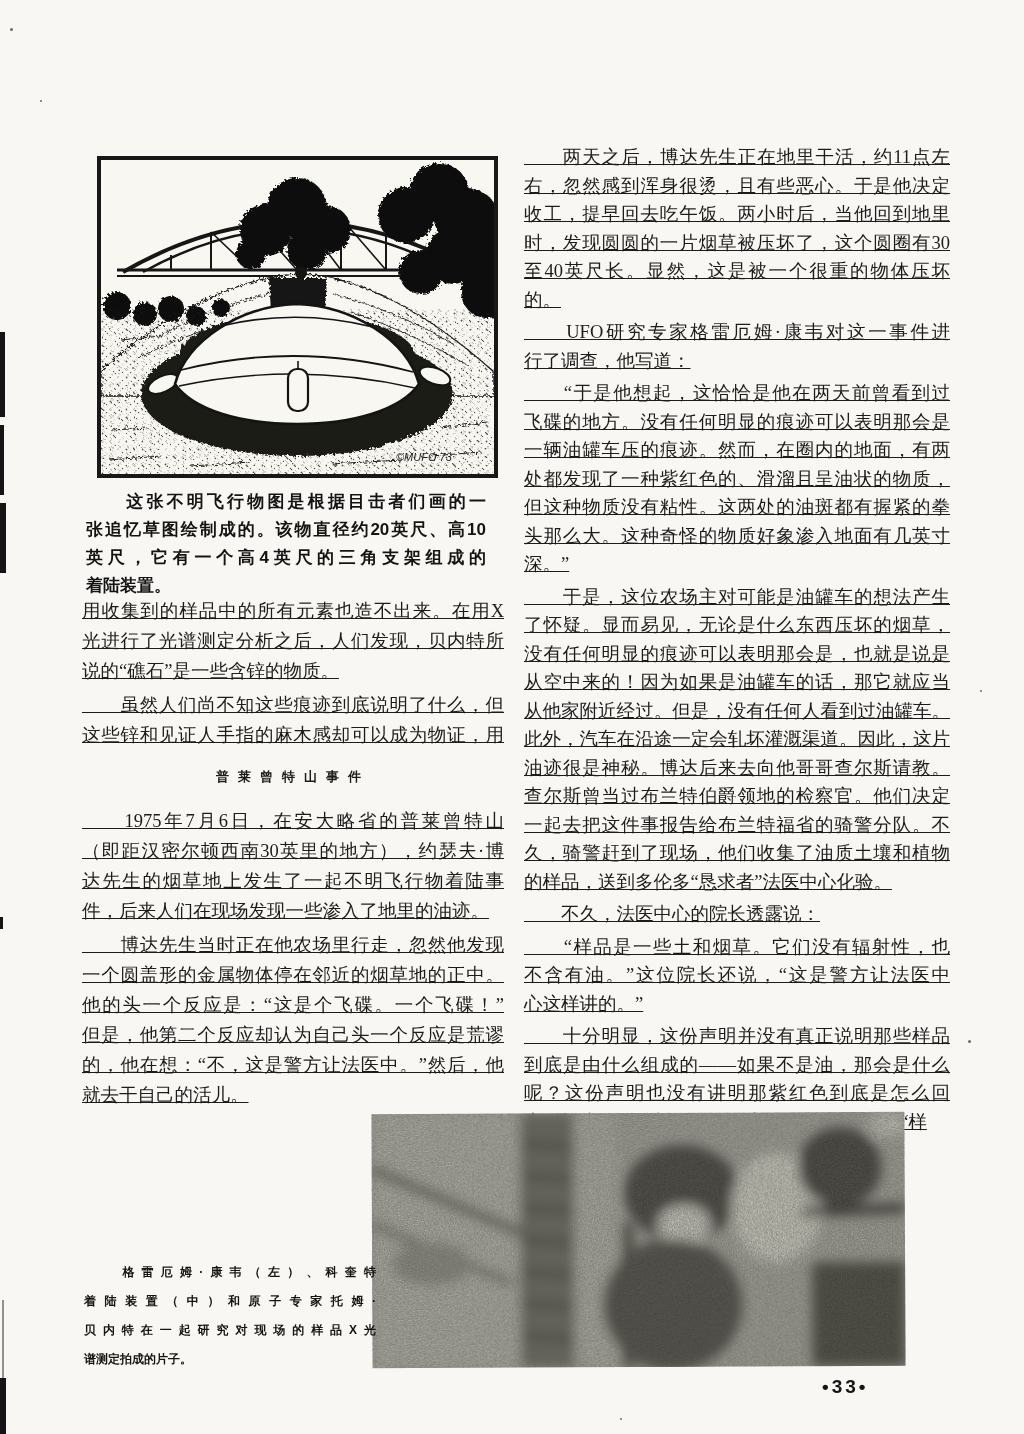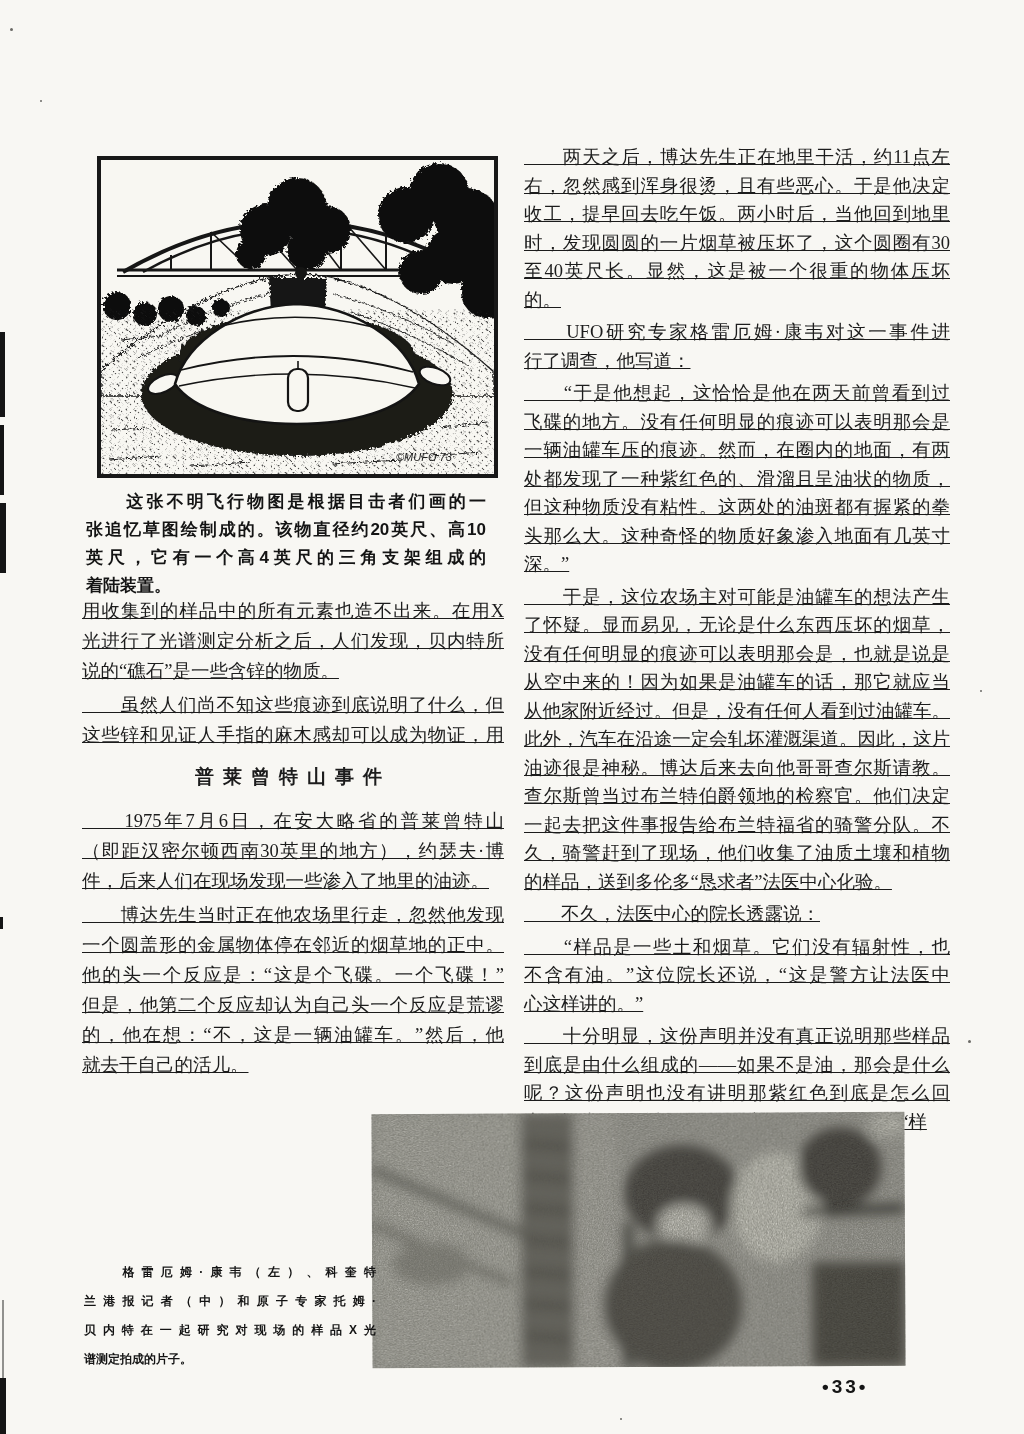--- a/index.html
+++ b/index.html
@@ -9,21 +9,21 @@
     background:#f8f7f3;overflow:hidden;
     font-family:"Liberation Serif","DejaVu Serif",serif;color:#1c1c1c;
   }
   
   .tline{text-align:justify;text-align-last:justify;white-space:normal;}
   .tline.last{text-align-last:left;}
   .para{margin:4px;text-decoration:underline;}
   .col-left{position:absolute;left:78px;top:592px;width:430px;font-size:18.5px;line-height:30px;}
   .col-right{position:absolute;left:520px;top:139px;width:434px;font-size:18.5px;line-height:28.5px;}
   .heading{
-    font-weight:bold;font-size:19px;letter-spacing:9px;
+    font-weight:bold;font-size:13px;letter-spacing:9px;
     text-align:center;text-align-last:center;margin:12px 0 14px;
   }
   .art{
     position:absolute;left:97px;top:156px;width:401px;height:322px;
     border:4px solid #181818;box-sizing:border-box;background:#3b82f6;
   }
   .art svg{display:block;width:100%;height:100%;}
   .art-caption{
     position:absolute;left:86px;top:488px;width:400px;
     font-family:"Liberation Sans","DejaVu Sans",sans-serif;
@@ -144,28 +144,29 @@
         <div class="tline last">说的“礁石”是一些含锌的物质。</div>
       </div>
     <div class="para">
         <div class="tline">　　虽然人们尚不知这些痕迹到底说明了什么，但</div>
         <div class="tline">这些锌和见证人手指的麻木感却可以成为物证，用</div>
       </div>
     <div class="heading">普莱曾特山事件</div>
     <div class="para">
         <div class="tline">　　1975年7月6日，在安大略省的普莱曾特山</div>
         <div class="tline">（即距汉密尔顿西南30英里的地方），约瑟夫·博</div>
+        <div class="tline">达先生的烟草地上发生了一起不明飞行物着陆事</div>
         <div class="tline last">件，后来人们在现场发现一些渗入了地里的油迹。</div>
       </div>
     <div class="para">
         <div class="tline">　　博达先生当时正在他农场里行走，忽然他发现</div>
         <div class="tline">一个圆盖形的金属物体停在邻近的烟草地的正中。</div>
         <div class="tline">他的头一个反应是：“这是个飞碟。一个飞碟！”</div>
         <div class="tline">但是，他第二个反应却认为自己头一个反应是荒谬</div>
-        <div class="tline">的，他在想：“不，这是一辆油罐车。”然后，他</div>
+        <div class="tline">的，他在想：“不，这是警方让法医中。”然后，他</div>
         <div class="tline last">就去干自己的活儿。</div>
       </div>
   </div>
 
   <div class="col-right">
     <div class="para">
         <div class="tline">　　两天之后，博达先生正在地里干活，约11点左</div>
         <div class="tline">右，忽然感到浑身很烫，且有些恶心。于是他决定</div>
         <div class="tline">收工，提早回去吃午饭。两小时后，当他回到地里</div>
         <div class="tline">时，发现圆圆的一片烟草被压坏了，这个圆圈有30</div>
@@ -243,21 +244,21 @@
         <path d="M430,100 L533,96" stroke="#2e2d29" stroke-width="10" fill="none"></path>
         <rect x="440" y="150" width="93" height="104" fill="#3c3b36"></rect>
         <rect x="500" y="0" width="33" height="24" fill="#c8c7bf"></rect>
       </g>
       <rect x="0" y="0" width="533" height="254" filter="url(#grain)" opacity="0.55"></rect>
     </svg>
   </div>
 
   <div class="photo-caption">
       <div class="tline">　　格雷厄姆·康韦（左）、科奎特</div>
-      <div class="tline">兰港报记者（中）和原子专家托姆·</div>
+      <div class="tline">着陆装置（中）和原子专家托姆·</div>
       <div class="tline">贝内特在一起研究对现场的样品X光</div>
       <div class="tline last">谱测定拍成的片子。</div>
     </div>
 
   <div class="pagenum">•33•</div>
 
   <div class="edge-mark" style="left:0;top:332px;width:5px;height:85px;"></div>
   <div class="edge-mark" style="left:0;top:425px;width:4px;height:70px;"></div>
   <div class="edge-mark" style="left:0;top:503px;width:6px;height:70px;"></div>
   <div class="edge-mark" style="left:0;top:917px;width:3px;height:12px;"></div>

